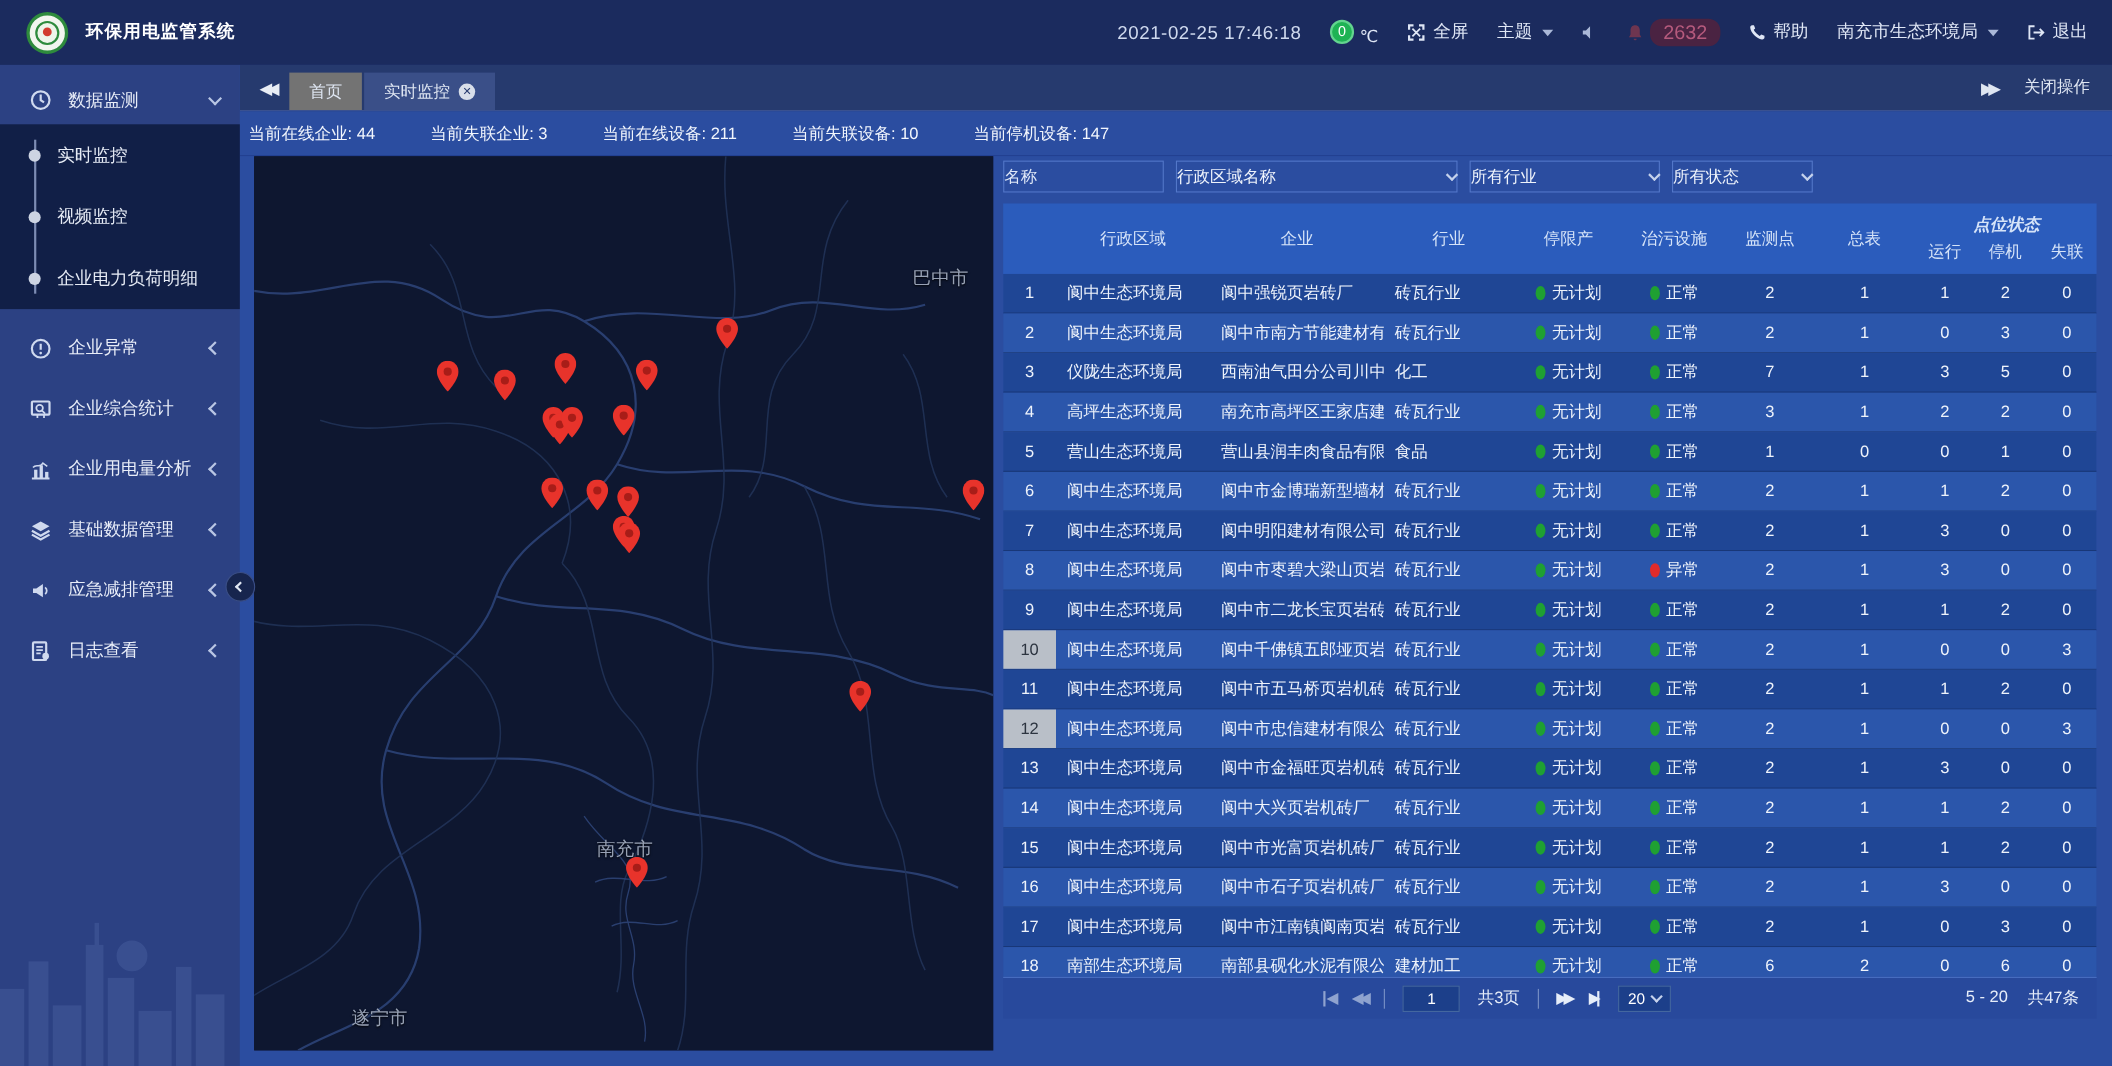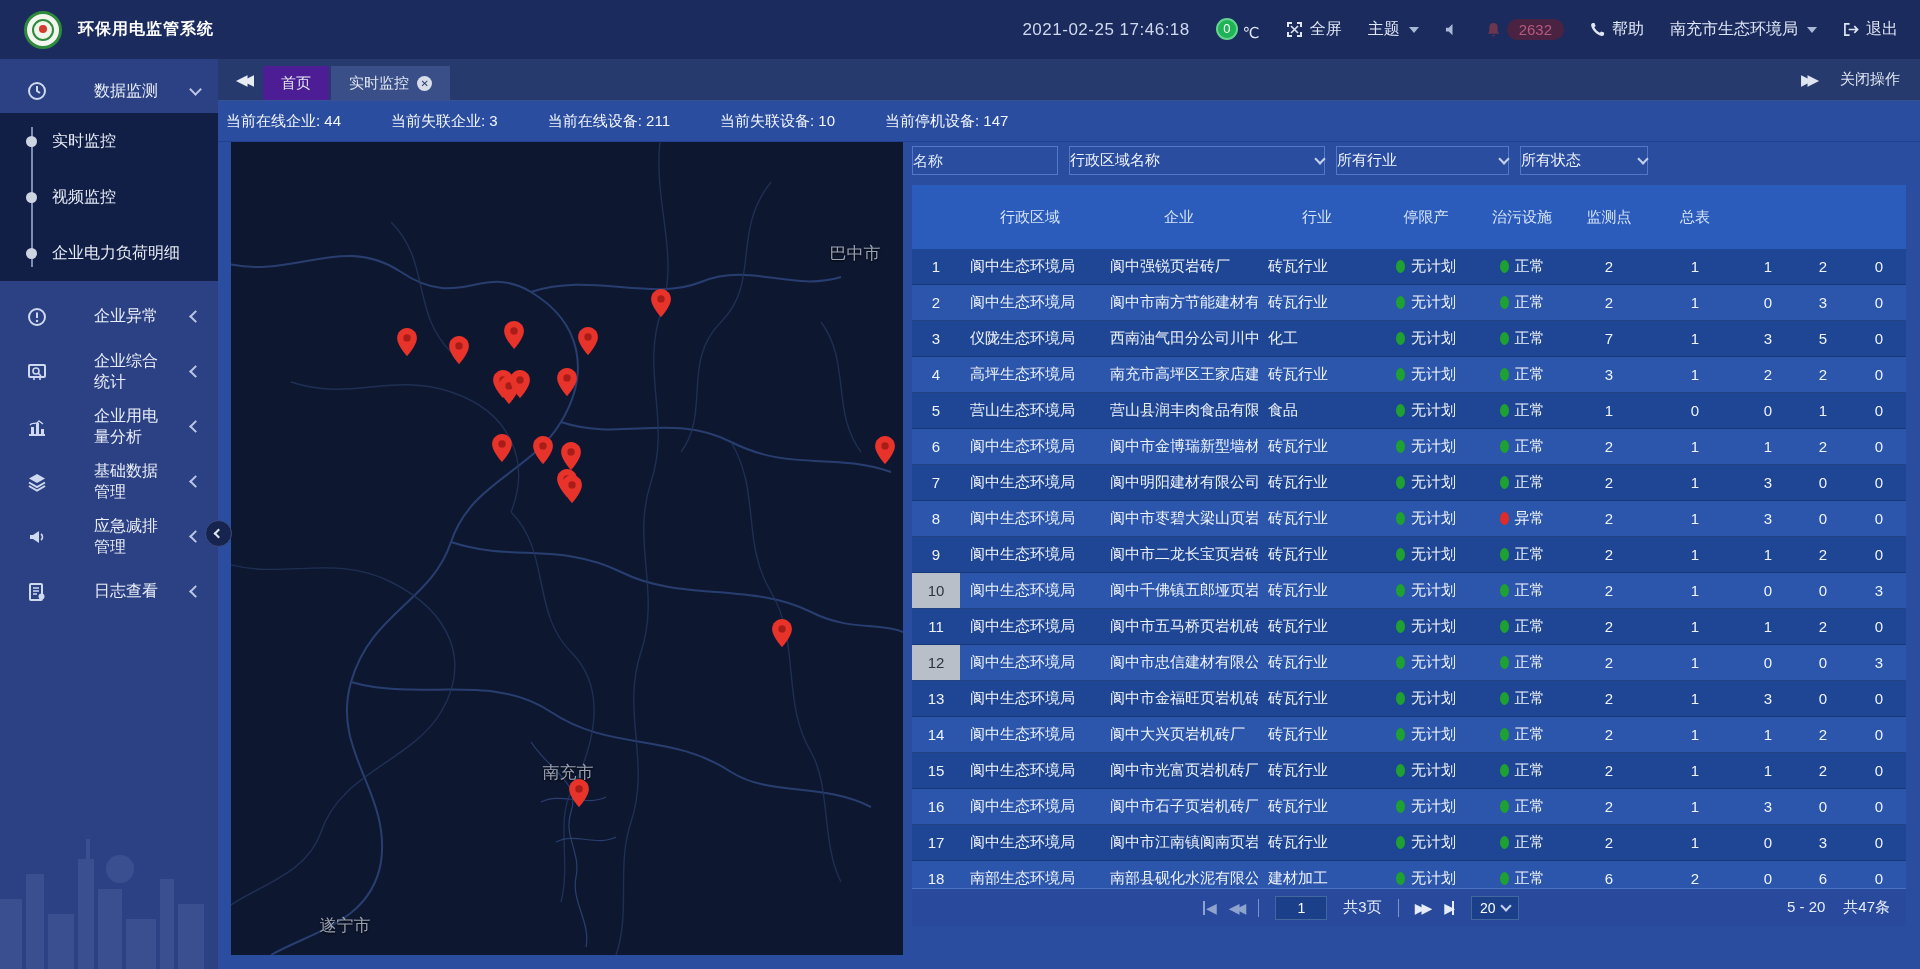--- a/index.html
+++ b/index.html
@@ -17,46 +17,46 @@
   .header-right { margin-left:auto; display:flex; align-items:center; gap:26px; padding-right:22px; font-size:16px; color:#dfe6f5;}
   .datetime { font-size:17px; color:#cfd9ee; letter-spacing:.5px;}
   .temp { display:flex; align-items:flex-start; gap:5px;}
   .temp-badge { width:22px; height:22px; border-radius:50%; background:#1eb354; color:#fff; font-size:13px;
                 display:flex; align-items:center; justify-content:center; border:2px solid #63d48f; }
   .temp-unit { font-size:15px; margin-top:6px;}
   .hbtn { display:flex; align-items:center; gap:7px; cursor:pointer; white-space:nowrap;}
   .hbtn svg { display:block; }
   .caret-down { width:0; height:0; border-left:5px solid transparent; border-right:5px solid transparent;
                 border-top:6px solid #aab8d8; display:inline-block; margin-left:2px;}
-  .bell-badge { background:#4a2342; color:#b55a7d; border-radius:11px; padding:2px 12px; font-size:15px; }
+  .bell-badge { background:#4a2342; color:#b55a7d; border-radius:11px; padding:2px 12px; font-size:18px; }
   .bell-wrap { display:flex; align-items:center; gap:6px; color:#6e3550;}
 
   
   .sidebar { position:absolute; left:0; top:59px; width:218px; bottom:0; background:#2c4183; z-index:20; padding-top:10px;}
-  .side-group { height:44px; display:flex; align-items:center; padding:0 18px 0 26px; font-size:16px; cursor:pointer; color:#e8edf8;gap:32px;}
+  .side-group { height:44px; display:flex; align-items:center; padding:0 18px 0 26px; font-size:16px; cursor:pointer; color:#e8edf8;}
   .side-group.plain { height:55px; }
   .side-group .gicon { width:22px; margin-right:14px; display:flex; justify-content:center; color:#cfd9ef;}
   .side-group .glabel { flex:1; }
   .chev { width:9px; height:9px; border-right:2px solid #b9c6e4; border-bottom:2px solid #b9c6e4; display:inline-block;}
   .chev.left  { transform:rotate(135deg); }
   .chev.down  { transform:rotate(45deg); margin-top:-4px;}
   .submenu { background:#111f47; padding:0; position:relative; }
   .submenu-item { height:56px; display:flex; align-items:center; padding-left:52px; font-size:16px; color:#e6ebf5; cursor:pointer; position:relative;}
   .submenu::before { content:""; position:absolute; left:31px; top:14px; bottom:14px; width:2px; background:#7d8cb4;}
   .submenu-item .dot { position:absolute; left:26px; width:11px; height:11px; border-radius:50%; background:#cdd4e2; }
   .skyline { position:absolute; bottom:0; left:0; width:218px; opacity:.16; }
   .collapse-toggle { position:absolute; left:205px; top:520px; width:27px; height:27px; border-radius:50%;
                      background:#17254e; border:1px solid #3a4e86; z-index:25; display:flex; align-items:center; justify-content:center; cursor:pointer;}
   .collapse-toggle .chev { width:7px; height:7px; border-color:#dfe6f2;}
 
   
   .main { position:absolute; left:218px; top:59px; right:0; bottom:0; }
   .tabbar { height:42px; background:#263a6e; display:flex; align-items:flex-end; border-bottom:1px solid #3a5190; position:relative;}
   .tab-scroll-left { align-self:center; margin:0 14px 0 18px; color:#e8edf5; cursor:pointer; font-size:15px; letter-spacing:-5px;}
-  .tab { height:34px; padding:0 18px; display:flex; align-items:center; gap:8px; font-size:15px; color:#dfe6f2; cursor:pointer; background:#4c1d95; margin-right:2px;}
+  .tab { height:34px; padding:0 18px; display:flex; align-items:center; gap:8px; font-size:15px; color:#dfe6f2; cursor:pointer; background:#737373; margin-right:2px;}
   .tab.active { background:#3a4f88; }
   .tab-close { width:15px; height:15px; border-radius:50%; background:#d8dee9; color:#263a6e; font-size:10px; line-height:15px; text-align:center; font-weight:bold;}
   .tabbar-right { position:absolute; right:0; top:0; height:100%; display:flex; align-items:center; gap:26px; padding-right:20px; font-size:15px; color:#dfe6f2;}
   .dbl-right { letter-spacing:-5px; cursor:pointer; }
 
   .statsbar { height:41px; background:#2b4da0; display:flex; align-items:center; padding-left:8px; font-size:15px; color:#f2f6fd; border-bottom:1px solid #224090;}
   .stat { margin-right:50px; white-space:nowrap; }
 
   .content { position:absolute; left:0; right:0; top:83px; bottom:0; background:#2b4da0; }
 
@@ -414,20 +414,28 @@
 
       <div class="thead grid">
         <div class="hc"></div>
         <div class="hc">行政区域</div>
         <div class="hc">企业</div>
         <div class="hc">行业</div>
         <div class="hc">停限产</div>
         <div class="hc">治污设施</div>
         <div class="hc">监测点</div>
         <div class="hc">总表</div>
+        <div class="pstat">
+          <div class="ptitle">点位状态</div>
+          <div class="psub">
+            <span>运行</span>
+            <span>停机</span>
+            <span>失联</span>
+          </div>
+        </div>
       </div>
 
       <div class="tbody" id="tbody-holder">
           <div class="trow grid odd">
             <div class="numcell">1</div>
             <div class="cl">阆中生态环境局</div>
             <div class="cl">阆中强锐页岩砖厂</div>
             <div class="cl">砖瓦行业</div>
             <div><span class="sdot" style="background:#1fa032"></span>无计划</div>
             <div><span class="sdot" style="background:#1fa032"></span>正常</div>

